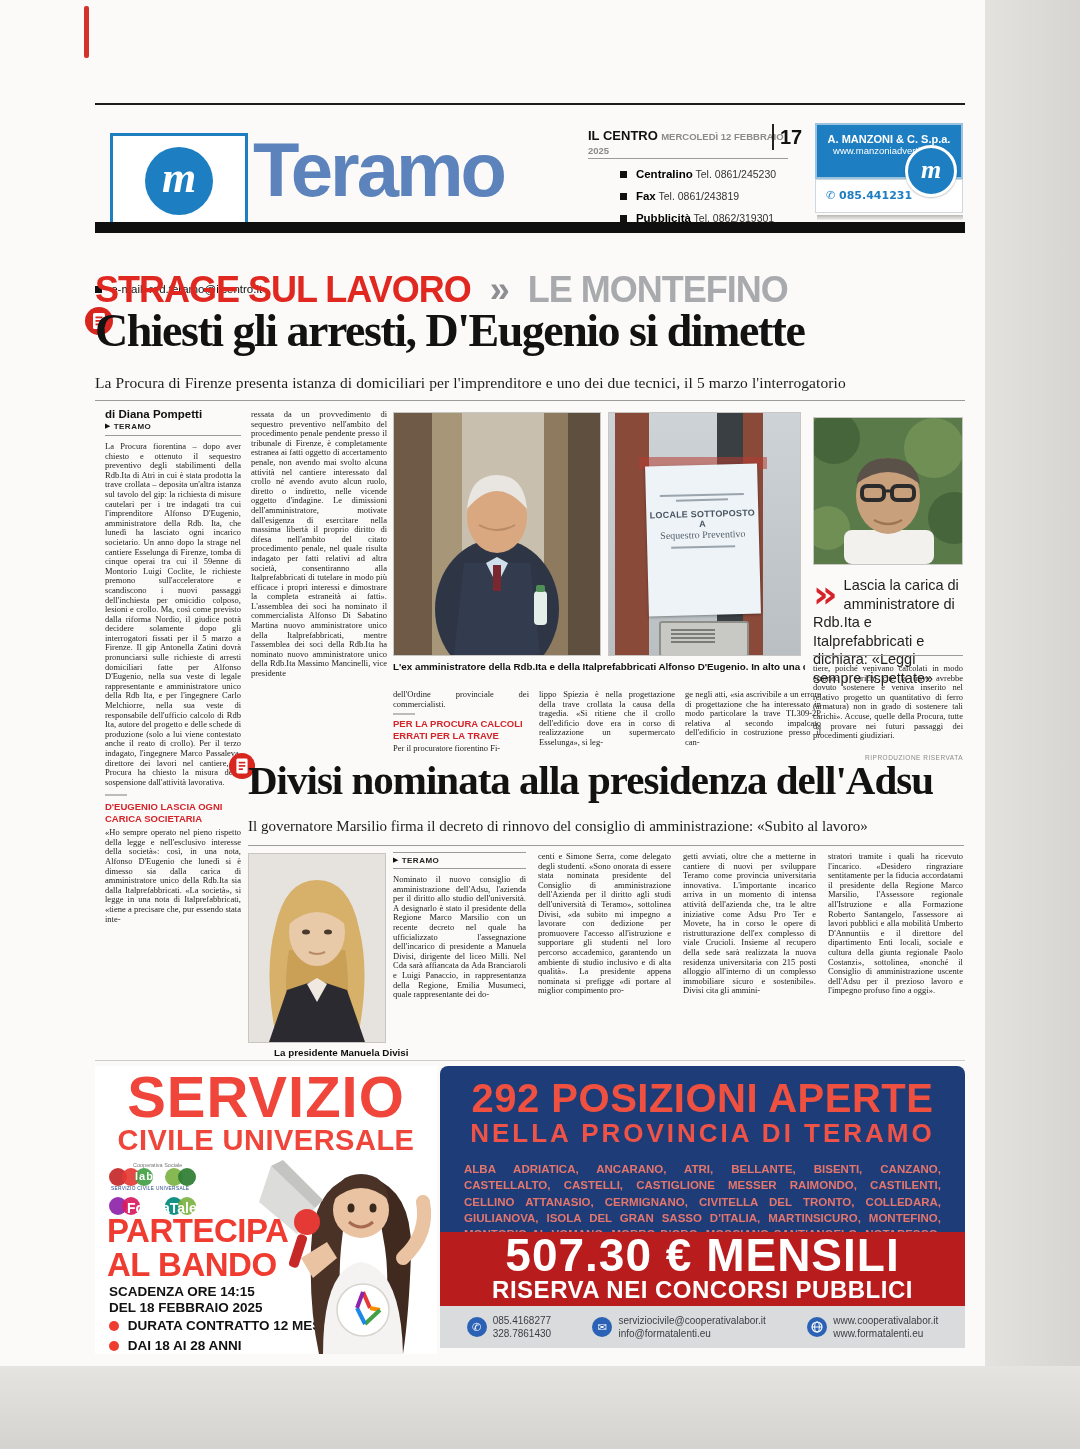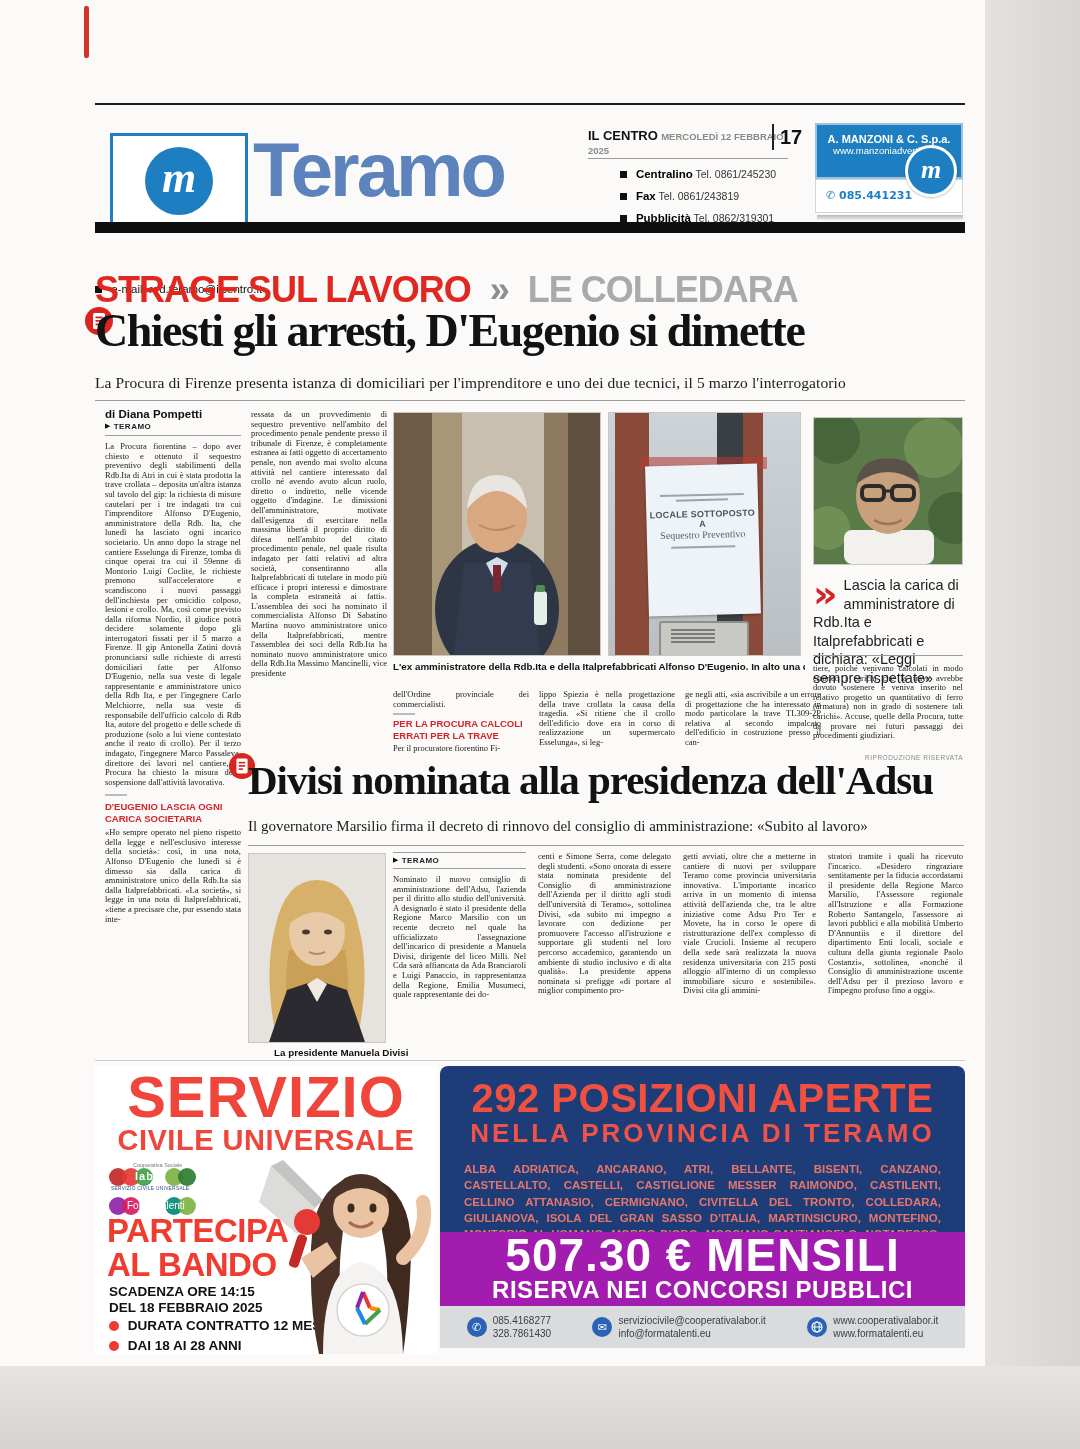--- a/index.html
+++ b/index.html
@@ -93,21 +93,21 @@
   .adl-cta{position:absolute;left:12px;top:148px;font-size:33px;font-weight:bold;color:#ef3b30;line-height:1.02;letter-spacing:-0.5px;}
   .adl-deadline{position:absolute;left:14px;top:218px;font-size:13.5px;font-weight:bold;color:#111;line-height:1.2;}
   .adl-bullet{position:absolute;left:14px;font-size:13.5px;font-weight:bold;color:#111;}
   .dot{display:inline-block;width:10px;height:10px;border-radius:50%;background:#ef3b30;margin-right:5px;vertical-align:-1px;}
   .labor-wrap{position:absolute;left:14px;top:96px;width:120px;}
   .labor-top{font-size:5.5px;color:#777;margin-left:24px;}
   .circles{position:relative;height:18px;}
   .c{position:absolute;top:0;width:18px;height:18px;border-radius:50%;opacity:0.92;}
   .labor-word{position:absolute;left:26px;top:2px;font-size:11px;font-weight:bold;color:#fff;letter-spacing:1px;}
   .labor-sub{font-size:4.8px;color:#2a4a8a;margin-left:2px;letter-spacing:0.3px;}
-  .ft-word{position:absolute;left:18px;top:3px;font-size:10px;font-weight:normal;color:#fff;}
+  .ft-word{position:absolute;left:18px;top:3px;font-size:14px;font-weight:bold;color:#fff;}
 
   .ad-right{left:440px;top:1066px;width:525px;height:240px;background:#1e3c77;border-radius:8px 8px 0 0;}
   .adr-h1{position:absolute;left:0;top:10px;width:525px;text-align:center;font-size:40px;font-weight:bold;color:#f0503f;letter-spacing:0.5px;}
   .adr-h2{position:absolute;left:0;top:52px;width:525px;text-align:center;font-size:26px;font-weight:bold;color:#ef5348;letter-spacing:3px;}
   .adr-towns{position:absolute;left:24px;top:95px;width:477px;font-size:11.5px;font-weight:bold;color:#e4766d;text-align:justify;line-height:1.42;}
   .adr-salary{position:absolute;left:0;top:166px;width:525px;text-align:center;font-size:46px;font-weight:bold;color:#fff;letter-spacing:1px;line-height:1;}
   .adr-reserve{position:absolute;left:0;top:210px;width:525px;text-align:center;font-size:24px;font-weight:bold;color:#fff;letter-spacing:0.5px;}
   .adr-bar{left:440px;top:1306px;width:525px;height:42px;background:#d9dbdd;display:flex;align-items:center;justify-content:space-around;padding:0 6px;box-sizing:border-box;}
   .adr-group{display:flex;align-items:center;gap:6px;}
   .adr-ic{width:20px;height:20px;border-radius:50%;background:#2b62b5;color:#fff;display:flex;align-items:center;justify-content:center;
@@ -171,21 +171,21 @@
 
   <div class="abs black-bar"></div>
   <div class="abs email-row">
     <span class="sq"></span>
     <span>e-mail: red.teramo@ilcentro.it</span>
   </div>
 
   <div class="abs kicker">
     <span class="red">STRAGE SUL LAVORO</span>
     <span class="sep">»</span>
-    <span class="gray">LE COLLEDARA</span>
+    <span class="gray">LE MONTEFINO</span>
   </div>
 
   <svg class="abs doc-icon" style="left:84px;top:306px;" viewBox="0 0 30 30">
     <circle cx="15" cy="15" r="14" fill="#d8261f"></circle>
     <rect x="9" y="7" width="12" height="16" rx="1.5" fill="#fff"></rect>
     <rect x="11.5" y="10.5" width="7" height="1.8" fill="#d8261f"></rect>
     <rect x="11.5" y="14" width="7" height="1.8" fill="#d8261f"></rect>
     <rect x="11.5" y="17.5" width="4.5" height="1.8" fill="#d8261f"></rect>
   </svg>
 
@@ -391,21 +391,21 @@
       <rect x="40" y="96" width="10" height="34" rx="4" fill="#c62828" transform="rotate(18 45 113)"></rect>
       <path d="M150 120 Q176 96 170 64" stroke="#e9c3a2" stroke-width="14" fill="none" stroke-linecap="round"></path>
     </svg>
   </div>
 
   <div class="abs ad-right">
     <div class="adr-h1">292 POSIZIONI APERTE</div>
     <div class="adr-h2">NELLA PROVINCIA DI TERAMO</div>
     <div class="adr-towns">ALBA ADRIATICA, ANCARANO, ATRI, BELLANTE, BISENTI, CANZANO, CASTELLALTO, CASTELLI, CASTIGLIONE MESSER RAIMONDO, CASTILENTI, CELLINO ATTANASIO, CERMIGNANO, CIVITELLA DEL TRONTO, COLLEDARA, GIULIANOVA, ISOLA DEL GRAN SASSO D'ITALIA, MARTINSICURO, MONTEFINO, MONTORIO AL VOMANO, MORRO D'ORO, MOSCIANO SANT'ANGELO, NOTARESCO, PINETO, ROSETO DEGLI ABRUZZI, SILVI, TERAMO, TORANO NUOVO, TORTORETO, TOSSICIA.</div>
   </div>
-  <div class="abs" style="left:440px;top:1232px;width:525px;height:74px;background:#a21caf;">
+  <div class="abs" style="left:440px;top:1232px;width:525px;height:74px;background:#b91c1c;">
     <div class="adr-salary" style="top:0;">507.30 € MENSILI</div>
     <div class="adr-reserve" style="top:44px;">RISERVA NEI CONCORSI PUBBLICI</div>
   </div>
   <div class="abs adr-bar">
     <div class="adr-group">
       <span class="adr-ic">✆</span>
       <span class="adr-lines">
         <span>085.4168277</span><br>
         <span>328.7861430</span>
       </span>

